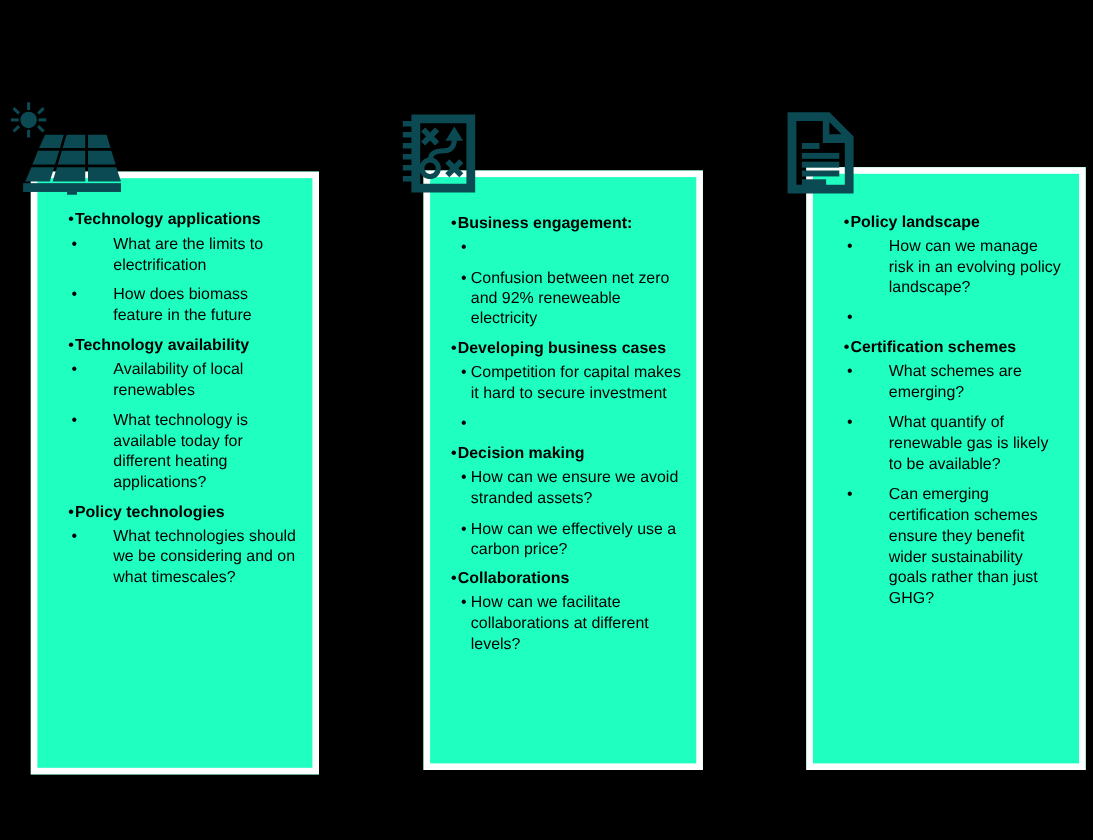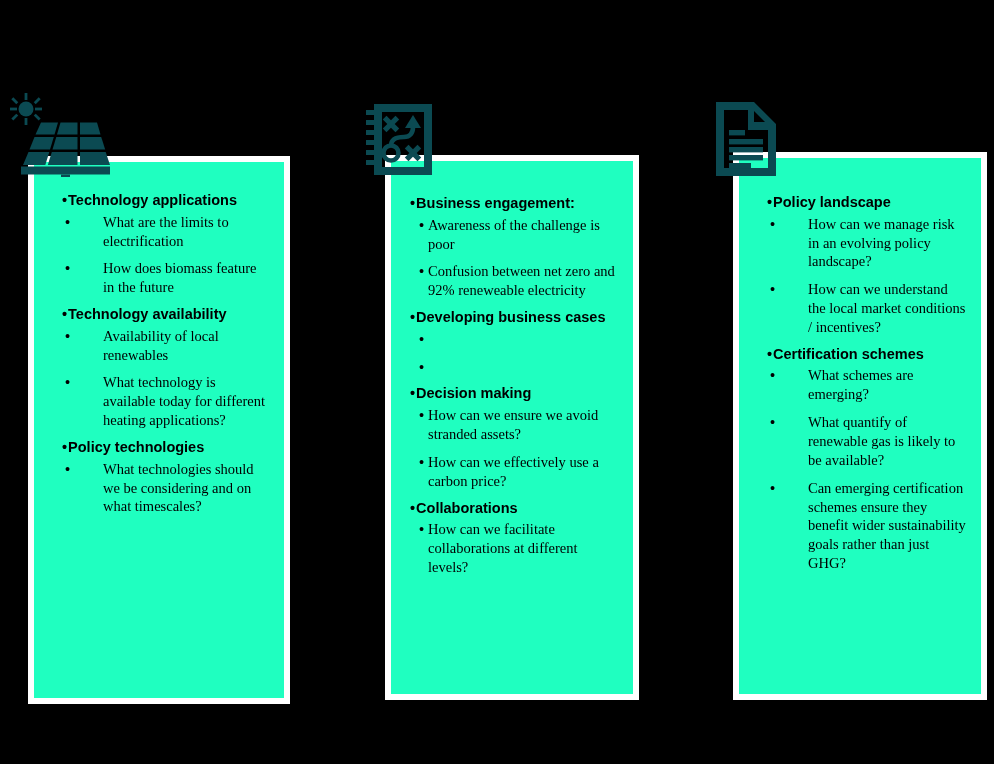--- a/index.html
+++ b/index.html
@@ -53,21 +53,21 @@
 
   .sub {
     font-size: 14.5px;
     color: #000000;
     line-height: 1.30;
     margin-bottom: 9px;
     display: flex;
     align-items: baseline;
   }
   .sub .bdot2 { flex: 0 0 auto; }
-  .sub .stxt { flex: 1; font-family: Liberation Serif, serif; }
+  .sub .stxt { flex: 1; }
 
   
   .wide .head { padding-left: 14px; }
   .wide .sub  { padding-left: 17px; }
   .wide .sub .bdot2 { width: 38px; }
 
   
   .tight .head { padding-left: 5px; }
   .tight .sub  { padding-left: 14px; }
   .tight .sub .bdot2 { width: 9px; }
@@ -124,32 +124,32 @@
   </div>
 
   <div class="card tight" id="card-2">
     <div class="card-body">
         <div class="head">
           <span class="bdot">•</span>
           <span class="htxt">Business engagement:</span>
         </div>
         <div class="sub">
           <span class="bdot2">•</span>
-          <span class="stxt">Awareness of the challenge is poor</span>
         </div>
         <div class="sub">
           <span class="bdot2">•</span>
           <span class="stxt">Confusion between net zero and 92% reneweable electricity</span>
         </div>
         <div class="head">
           <span class="bdot">•</span>
           <span class="htxt">Developing business cases</span>
         </div>
         <div class="sub">
           <span class="bdot2">•</span>
+          <span class="stxt">Competition for capital makes it hard to secure investment</span>
         </div>
         <div class="sub">
           <span class="bdot2">•</span>
         </div>
         <div class="head">
           <span class="bdot">•</span>
           <span class="htxt">Decision making</span>
         </div>
         <div class="sub">
           <span class="bdot2">•</span>
@@ -175,21 +175,20 @@
         <div class="head">
           <span class="bdot">•</span>
           <span class="htxt">Policy landscape</span>
         </div>
         <div class="sub">
           <span class="bdot2">•</span>
           <span class="stxt">How can we manage risk in an evolving policy landscape?</span>
         </div>
         <div class="sub">
           <span class="bdot2">•</span>
-          <span class="stxt">How can we understand the local market conditions / incentives?</span>
         </div>
         <div class="head">
           <span class="bdot">•</span>
           <span class="htxt">Certification schemes</span>
         </div>
         <div class="sub">
           <span class="bdot2">•</span>
           <span class="stxt">What schemes are emerging?</span>
         </div>
         <div class="sub">

